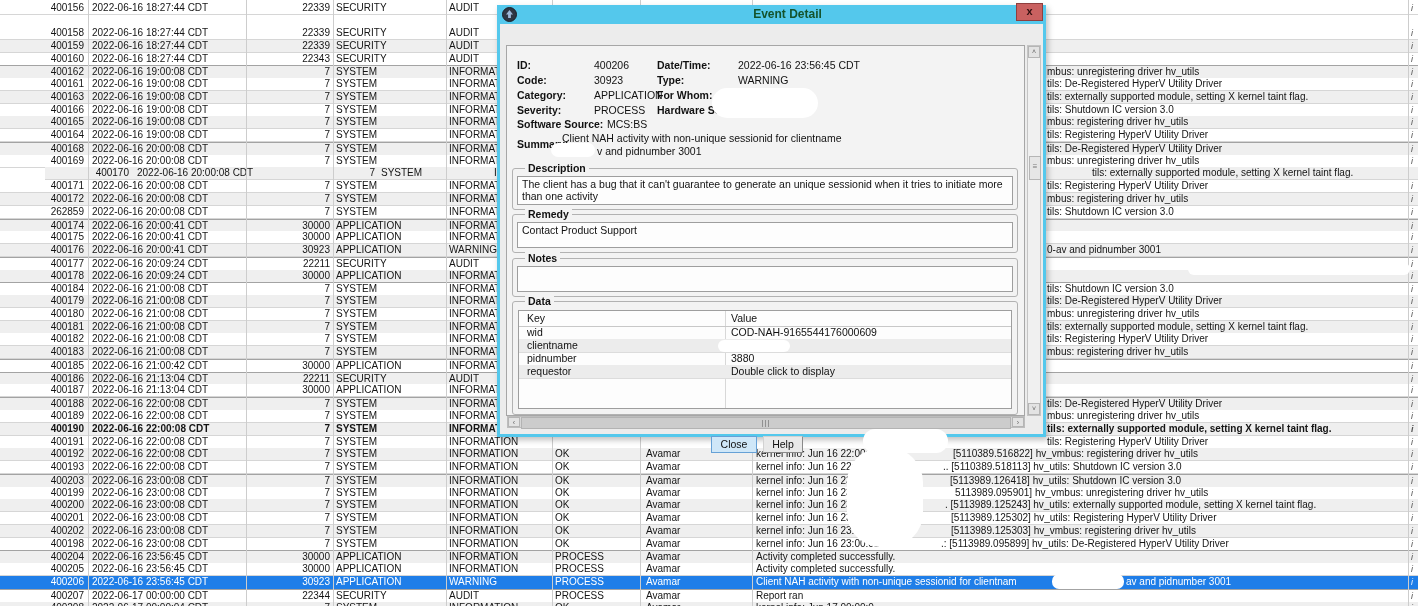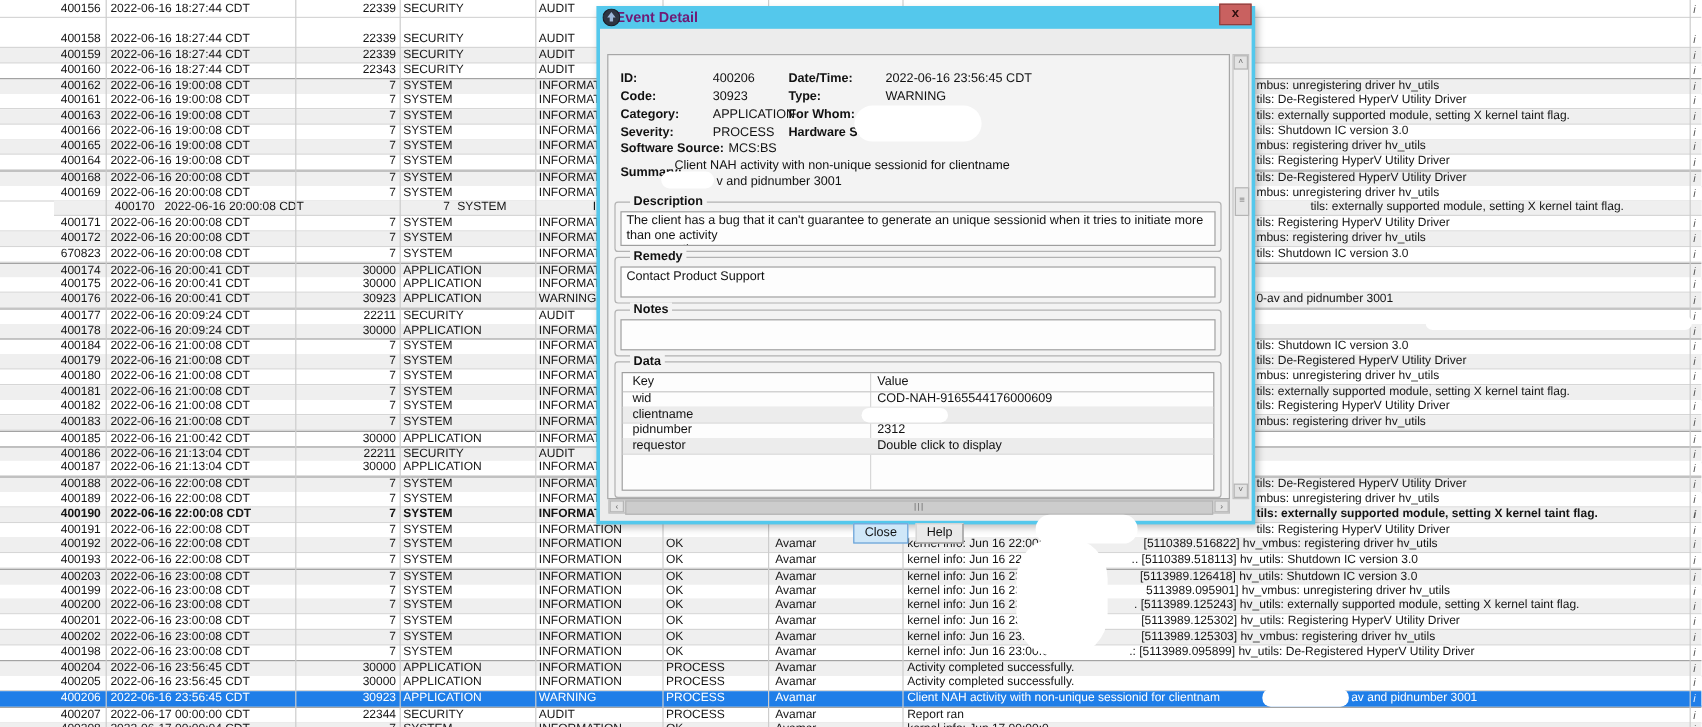--- a/index.html
+++ b/index.html
@@ -22,22 +22,22 @@
   .c-src{left:646px}
   .c-msg{left:756px}
   .c-abs{}
   .c-edge{left:1411px;font-style:italic;font-size:9px;color:#555}
   .hl .c-edge{color:#eaf2ff}
   .vline{position:absolute;top:0;height:606px;width:1px;background:#cdcdcd;z-index:3}
   .blob{position:absolute;background:#fff;z-index:4}
   
   .dialog{position:absolute;left:497px;top:5px;width:549px;height:432px;background:#54c8ec;
           z-index:10;box-shadow:2px 3px 6px rgba(0,0,0,.25);font-size:10.5px;color:#111}
-  .titlebar{position:absolute;left:16px;top:0;width:100%;height:19px;text-align:left;
-            font-size:12px;font-weight:600;line-height:18px;color:#701a75}
+  .titlebar{position:absolute;left:16px;top:0;width:100%;height:19px;text-align:center;
+            font-size:12px;font-weight:600;line-height:18px;color:#14532d}
   .dlg-icon{position:absolute;left:5px;top:2px;width:15px;height:15px}
   .xbtn{position:absolute;left:519px;top:-2px;width:27px;height:18px;background:#c96160;
         border:1px solid #8f3f3e;box-sizing:border-box;color:#300f0f;font-weight:bold;
         font-size:11px;text-align:center;line-height:15px}
   .dlg-body{position:absolute;left:3px;top:19px;right:3px;bottom:3px;background:#ececec}
   .panel{position:absolute;left:6px;top:21px;width:519px;height:371px;background:#f3f3f3;
          border:1px solid #a6a6a6;box-sizing:border-box}
   .fl{position:absolute;font-weight:bold;white-space:nowrap}
   .fv{position:absolute;white-space:nowrap}
   .gbox{position:absolute;left:5px;width:504px;border:1px solid #b2b2b2;border-radius:3px}
@@ -209,21 +209,21 @@
     <div class="row alt" style="top: 193px;">
       <span class="c-id">400172</span>
       <span class="c-dt">2022-06-16 20:00:08 CDT</span>
       <span class="c-code">7</span>
       <span class="c-cat">SYSTEM</span>
       <span class="c-type">INFORMATION</span>
       <span class="c-abs" style="left: 1047px;">mbus: registering driver hv_utils</span>
       <span class="c-edge">i</span>
     </div>
     <div class="row" style="top: 206px;">
-      <span class="c-id">670823</span>
+      <span class="c-id">262859</span>
       <span class="c-dt">2022-06-16 20:00:08 CDT</span>
       <span class="c-code">7</span>
       <span class="c-cat">SYSTEM</span>
       <span class="c-type">INFORMATION</span>
       <span class="c-abs" style="left: 1047px;">tils: Shutdown IC version 3.0</span>
       <span class="c-edge">i</span>
     </div>
     <div class="row alt grp" style="top: 219px;">
       <span class="c-id">400174</span>
       <span class="c-dt">2022-06-16 20:00:41 CDT</span>
@@ -620,21 +620,21 @@
             <div class="drow" style="top: 15px;">
               <span class="dkey">wid</span>
               <span class="dval">COD-NAH-9165544176000609</span>
             </div>
             <div class="drow alt" style="top: 28px;">
               <span class="dkey">clientname</span>
               <span class="dval"></span>
             </div>
             <div class="drow" style="top: 41px;">
               <span class="dkey">pidnumber</span>
-              <span class="dval">2312</span>
+              <span class="dval">3880</span>
             </div>
             <div class="drow alt" style="top: 54px;">
               <span class="dkey">requestor</span>
               <span class="dval">Double click to display</span>
             </div>
           </div>
       </div>
     </div>
 
     <div class="vs">

